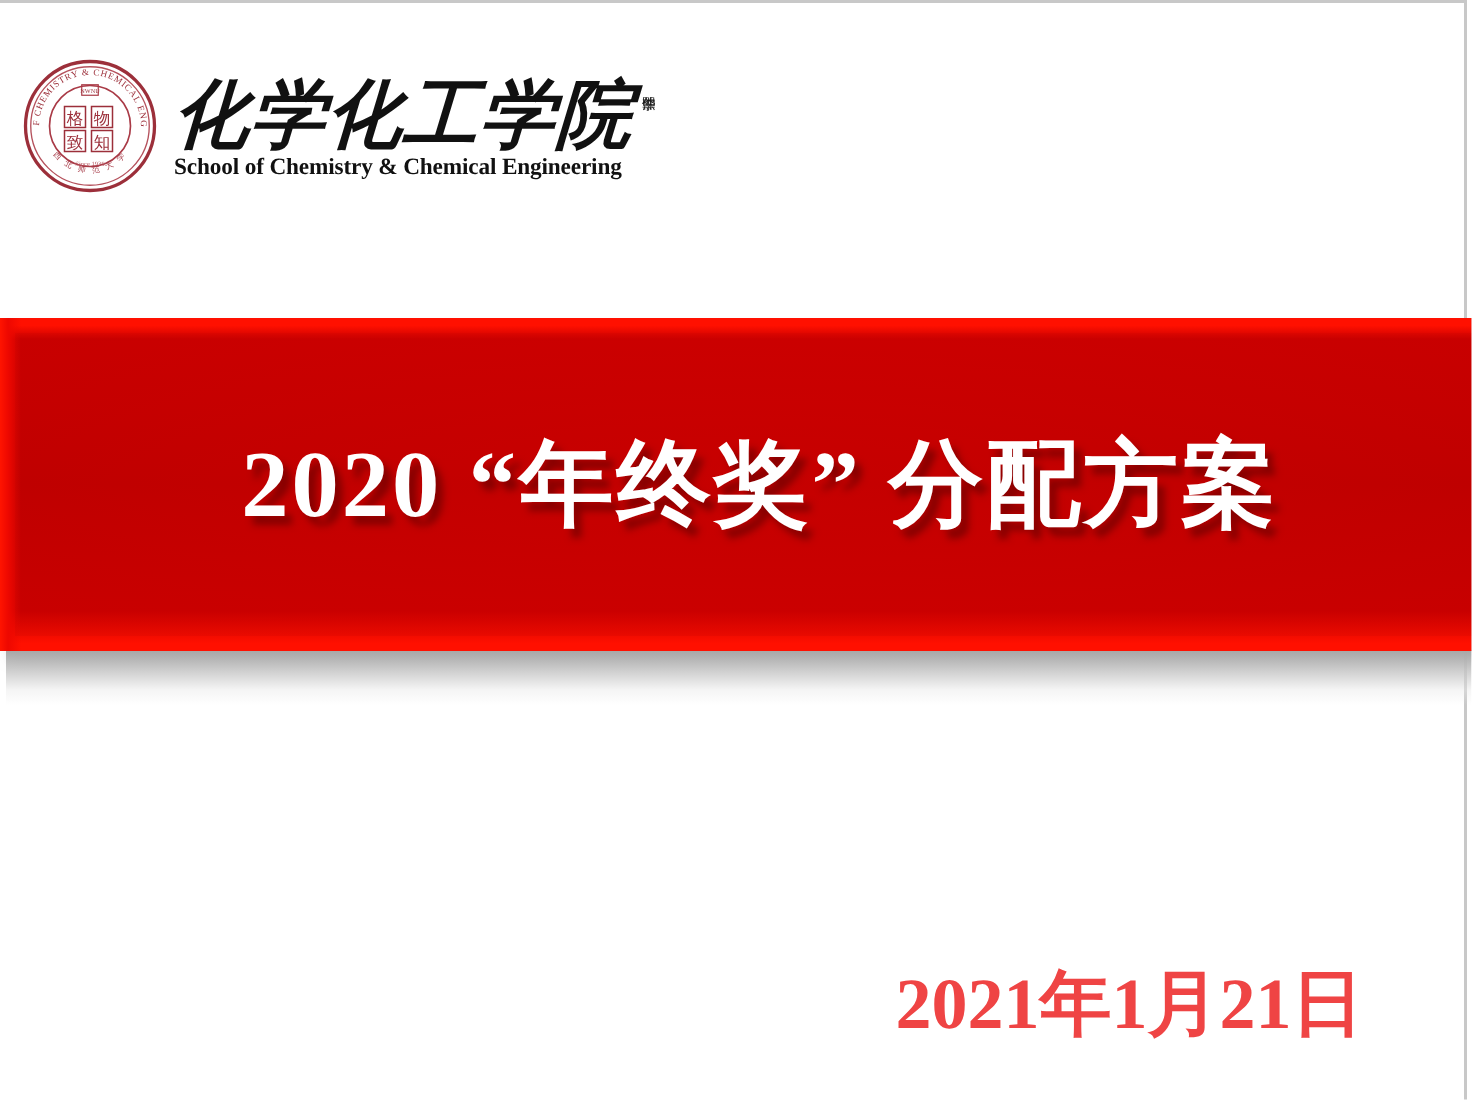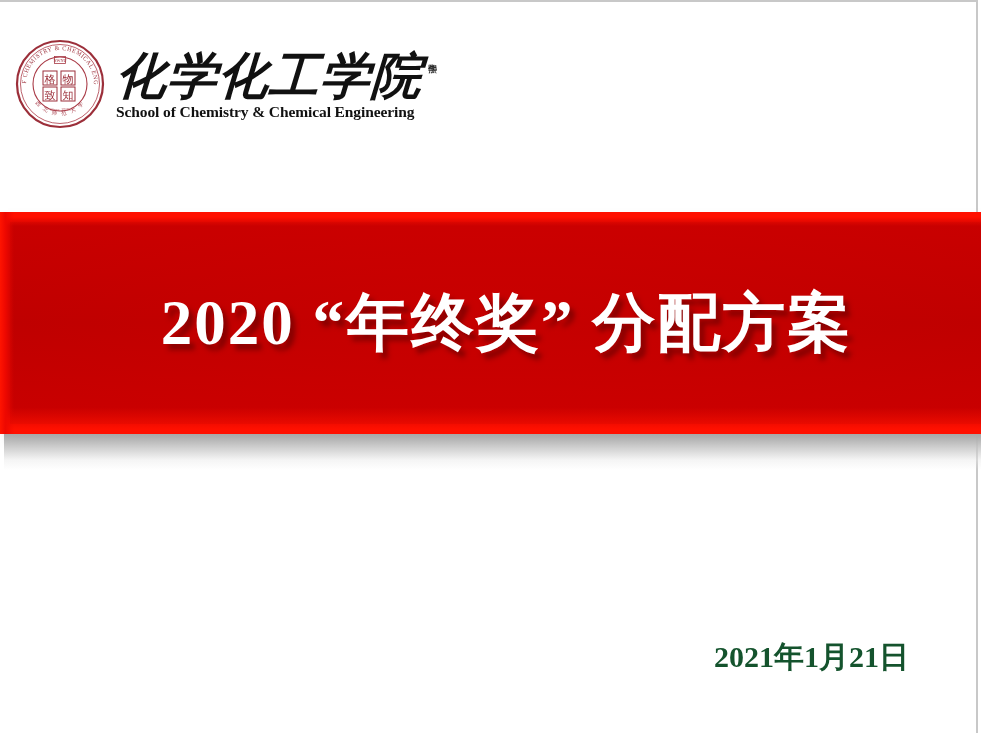--- a/index.html
+++ b/index.html
@@ -174,23 +174,23 @@
     background: linear-gradient(180deg, rgba(168,168,168,1) 0%, rgba(196,196,196,0.85) 35%, rgba(232,232,232,0.45) 72%, rgba(255,255,255,0) 100%);
     pointer-events: none;
   }
 
   
   .date-line {
     position: absolute;
     right: 72px;
     top: 637px;
     font-family: "Liberation Serif", "DejaVu Serif", serif;
-    font-size: 30px;
-    font-weight: 700;
-    color: #14532d;
+    font-size: 48px;
+    font-weight: 700;
+    color: #ef4444;
     letter-spacing: 0px;
     white-space: nowrap;
   }
 </style>
 </head>
 <body>
 
 <div class="slide">
 
   <div class="slide-edge-top"></div>

